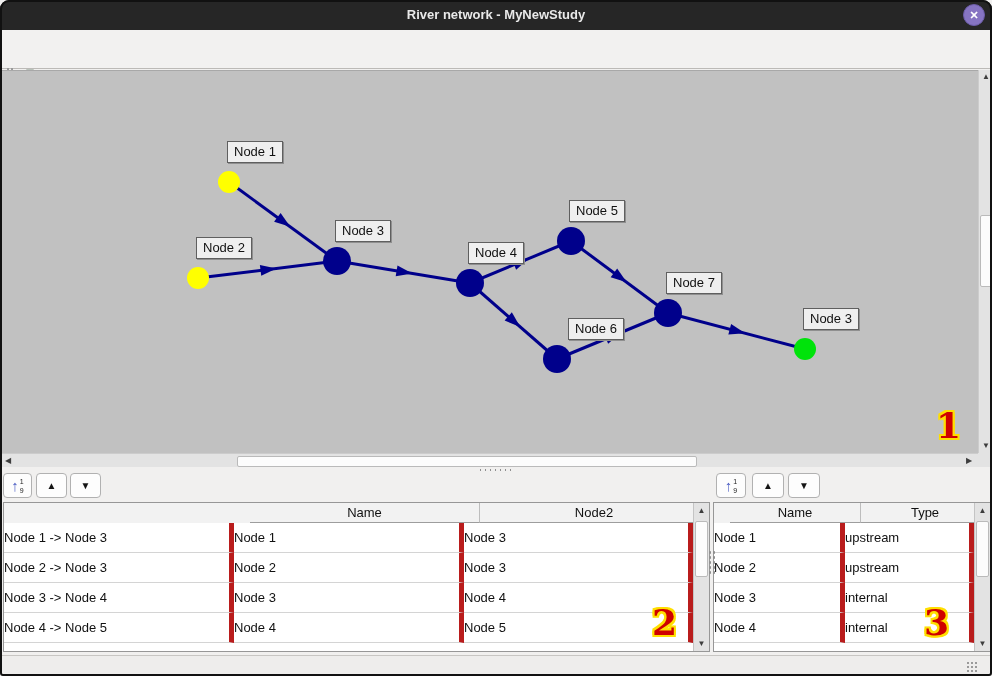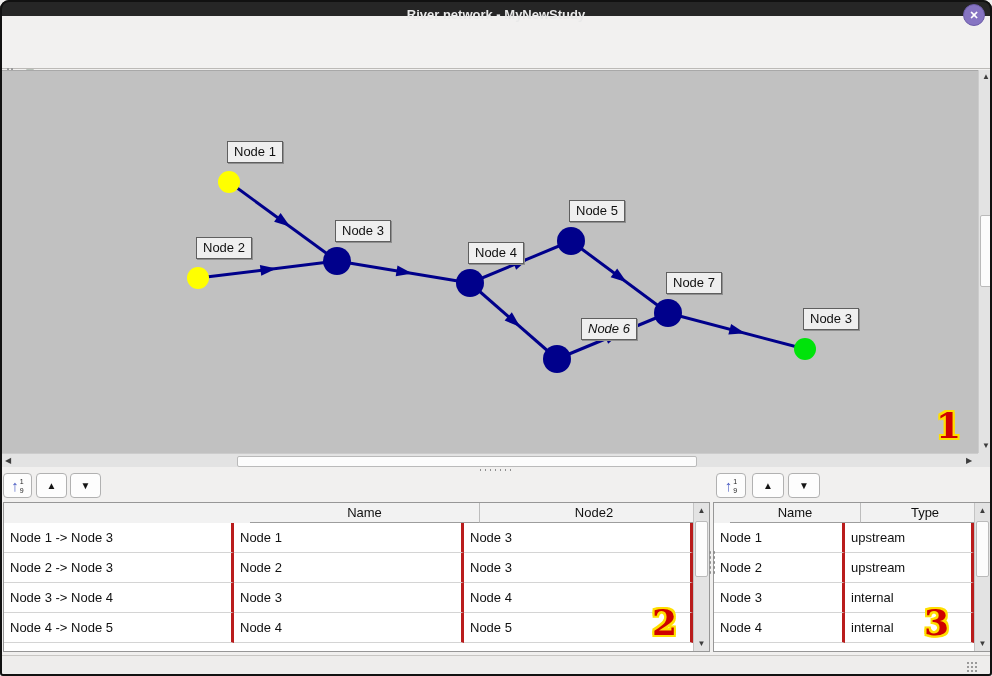--- a/index.html
+++ b/index.html
@@ -1,21 +1,21 @@
 <!DOCTYPE html>
 <html><head>
 <meta charset="utf-8">
 <style>
   html,body{margin:0;padding:0;background:#555;}
   #win{position:relative;width:992px;height:676px;background:#f1f0ef;
        font-family:"Liberation Sans",sans-serif;font-size:13px;color:#111;overflow:hidden;}
   .frame{position:absolute;inset:0;border:2px solid #111;border-radius:9px 9px 3px 3px;
          pointer-events:none;z-index:50;}
   
-  .titlebar{position:absolute;left:0;top:0;width:992px;height:16px;background:#262626;
+  .titlebar{position:absolute;left:0;top:0;width:992px;height:30px;background:#262626;
             border-radius:9px 9px 0 0;}
   .title{position:absolute;left:0;top:0;width:100%;height:30px;line-height:30px;text-align:center;
          color:#e9e9e9;font-weight:bold;}
   .closebtn{position:absolute;left:963px;top:4px;width:22px;height:22px;border-radius:50%;
             background:#8674c2;border:1px solid #6c5ca8;color:#fff;font-size:11px;font-weight:bold;
             line-height:20px;text-align:center;box-sizing:border-box;cursor:pointer;}
   
   .toolbar{position:absolute;left:0;top:30px;width:992px;height:39px;background:#f2f1f0;
            border-bottom:1px solid #bcbab7;box-sizing:border-box;}
   .tb-handle{position:absolute;left:6px;top:37px;width:7px;height:26px;
@@ -51,22 +51,22 @@
   .tri{font-size:10px;color:#141414;line-height:10px;}
   .sorticon{display:flex;align-items:center;line-height:9px;}
   .sorticon .arrow{color:#4d5fc4;font-size:15px;font-weight:bold;line-height:15px;}
   .sorticon .nums{font-size:7px;color:#222;margin-left:1px;text-align:left;}
   
   .tablebox{position:absolute;background:#fff;border:1px solid #979797;box-sizing:border-box;}
   .thead{display:flex;background:#f2f2f2;height:20px;justify-content:flex-end;}
   .th{box-sizing:border-box;border-right:1px solid #bdbdbd;border-bottom:1px solid #9d9d9d;
       text-align:center;line-height:19px;overflow:hidden;}
   .trow{display:flex;height:30px;}
-  .td{box-sizing:border-box;border-right:3px solid #b91c1c;border-bottom:1px solid #d4d4d4;
-      line-height:29px;padding-left:6px;overflow:hidden;white-space:nowrap;}
+  .td{box-sizing:border-box;border-right:5px solid #b91c1c;border-bottom:1px solid #d4d4d4;
+      line-height:29px;overflow:hidden;white-space:nowrap;}
   .tsb{position:absolute;top:0;right:0;width:16px;height:100%;background:#e3e3e3;
        border-left:1px solid #c4c4c4;box-sizing:border-box;}
   .tsb .arr{position:absolute;width:15px;height:15px;color:#3d3d3d;font-size:8px;line-height:15px;
             text-align:center;cursor:pointer;}
   .tsb .thumb{position:absolute;left:1px;width:13px;background:#fcfcfc;border:1px solid #bababa;
               border-radius:2px;box-sizing:border-box;cursor:pointer;}
   
   .statusbar{position:absolute;left:0;top:655px;width:992px;height:19px;background:#eeedec;
              border-top:1px solid #c8c6c3;box-sizing:border-box;}
   .grip{position:absolute;left:966px;top:661px;width:12px;height:11px;
@@ -129,21 +129,21 @@
   <div class="nlabel" style="left: 227px; top: 70px;">Node 1</div>
       <div class="ncirc" style="left: 218px; top: 100px; width: 22px; height: 22px; background: rgb(255, 255, 0);"></div>
       <div class="nlabel" style="left: 196px; top: 166px;">Node 2</div>
       <div class="ncirc" style="left: 187px; top: 196px; width: 22px; height: 22px; background: rgb(255, 255, 0);"></div>
       <div class="nlabel" style="left: 335px; top: 149px;">Node 3</div>
       <div class="ncirc" style="left: 323px; top: 176px; width: 28px; height: 28px; background: rgb(0, 0, 139);"></div>
       <div class="nlabel" style="left: 468px; top: 171px;">Node 4</div>
       <div class="ncirc" style="left: 456px; top: 198px; width: 28px; height: 28px; background: rgb(0, 0, 139);"></div>
       <div class="nlabel" style="left: 569px; top: 129px;">Node 5</div>
       <div class="ncirc" style="left: 557px; top: 156px; width: 28px; height: 28px; background: rgb(0, 0, 139);"></div>
-      <div class="nlabel" style="left: 581px; top: 247px; font-style: italic;">Node 6</div>
+      <div class="nlabel" style="left: 568px; top: 247px;">Node 6</div>
       <div class="ncirc" style="left: 543px; top: 274px; width: 28px; height: 28px; background: rgb(0, 0, 139);"></div>
       <div class="nlabel" style="left: 666px; top: 201px;">Node 7</div>
       <div class="ncirc" style="left: 654px; top: 228px; width: 28px; height: 28px; background: rgb(0, 0, 139);"></div>
       <div class="nlabel" style="left: 803px; top: 237px;">Node 3</div>
       <div class="ncirc" style="left: 794px; top: 267px; width: 22px; height: 22px; background: rgb(0, 227, 11);"></div>
     </div>
 
   <div class="sb vsb" style="left:978px;top:70px;height:383px;">
     <div class="arr" style="left:0;top:0;">▲</div>
     <div class="thumb" style="left:1px;top:145px;width:12px;height:72px;"></div>

